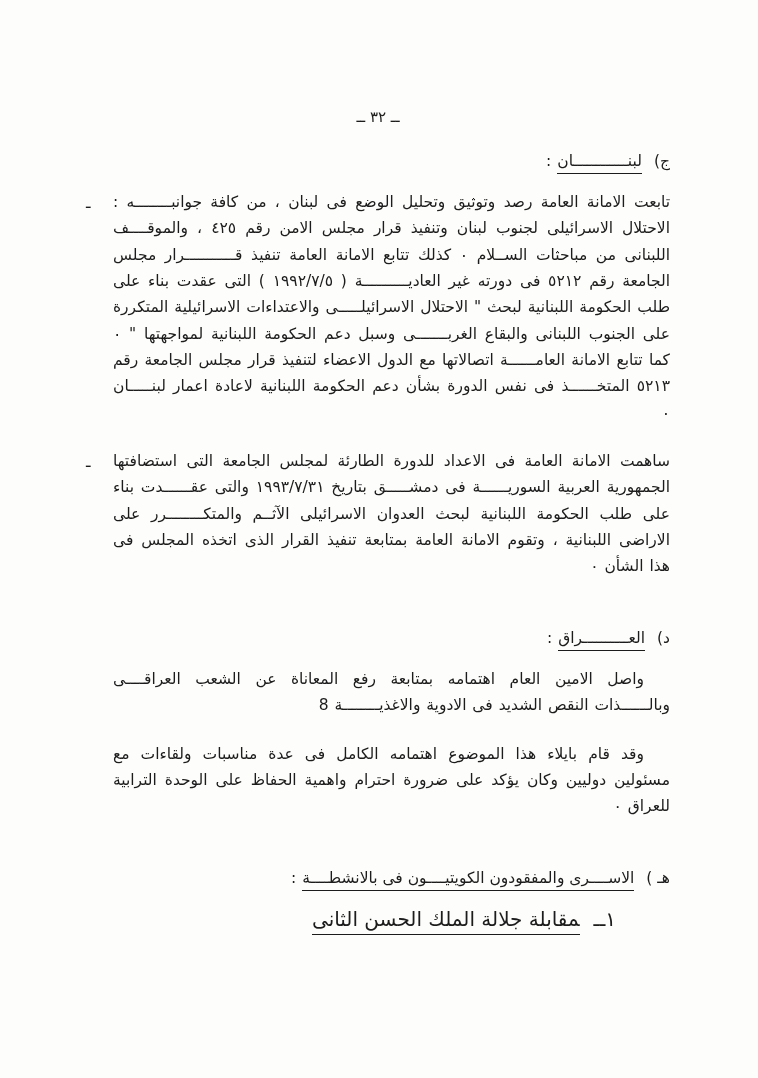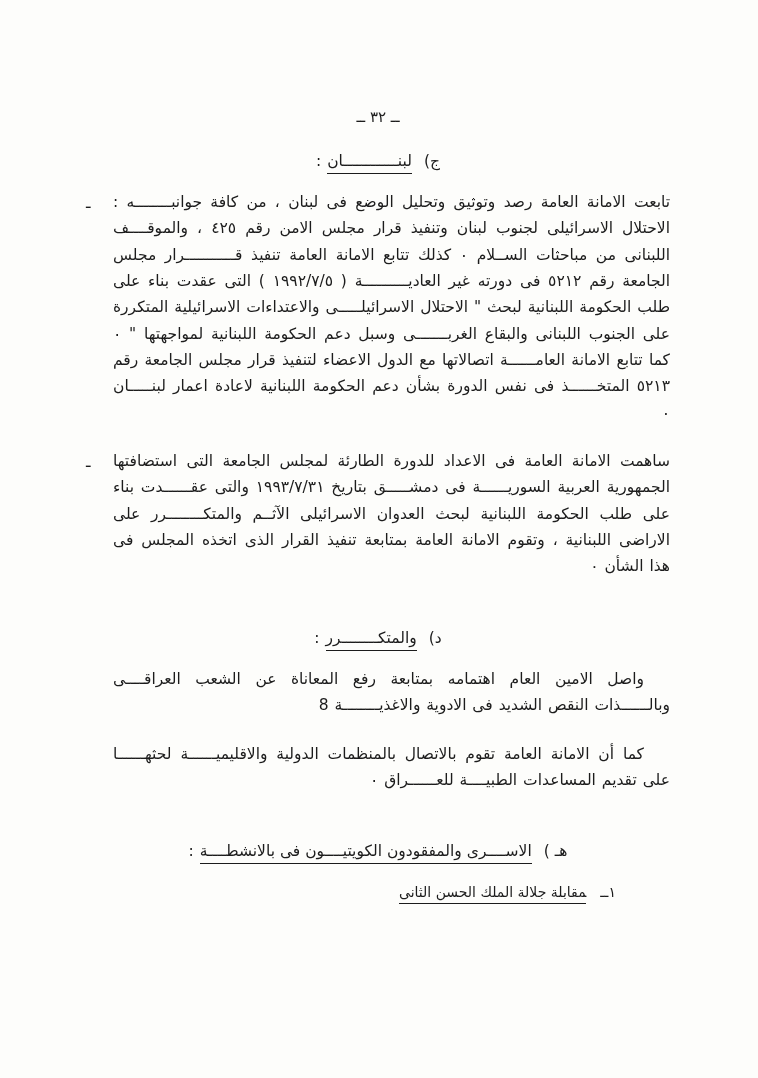--- a/index.html
+++ b/index.html
@@ -23,21 +23,20 @@
     letter-spacing: 1px;
     margin-bottom: 10px;
     line-height: 27px;
   }
 
   .section-heading {
     margin: 17px 0 14px 0;
     font-size: 15.5px;
     line-height: 27px;
     white-space: nowrap;
-    text-align: center;
   }
   .section-heading .marker { margin-left: 12px; }
   .underlined {
     border-bottom: 1.5px solid #1c1c1c;
     padding-bottom: 3px;
   }
   .section-heading .colon { margin-right: 6px; }
 
   .para {
     position: relative;
@@ -51,21 +50,21 @@
   .para.indent { text-indent: 26px; }
   .para .dash {
     position: absolute;
     left: -27px;
     top: 1px;
     font-size: 15.5px;
   }
 
   .subsection-heading {
     margin: 8px 54px 14px 0;
-    font-size: 14px;
+    font-size: 20px;
     line-height: 27px;
     white-space: nowrap;
   }
   .subsection-heading .number { margin-left: 14px; }
 
   .section-spacer { height: 6px; }
 </style>
 </head>
 <body>
 
@@ -86,31 +85,31 @@
     <div class="para">
       <span class="dash">ـ</span>
       <span>ساهمت الامانة العامة فى الاعداد للدورة الطارئة لمجلس الجامعة التى استضافتها الجمهورية العربية السوريــــــة فى دمشـــــق بتاريخ ١٩٩٣/٧/٣١ والتى عقــــــدت بناء على طلب الحكومة اللبنانية لبحث العدوان الاسرائيلى الآثــم والمتكــــــــرر على الاراضى اللبنانية ، وتقوم الامانة العامة بمتابعة تنفيذ القرار الذى اتخذه المجلس فى هذا الشأن ٠</span>
     </div>
   </div>
 
   <div class="section-spacer"></div>
 
   <div class="section">
     <div class="section-heading">
-      <span class="marker">د)</span><span class="underlined">والمتكــــــــرر</span><span class="colon">:</span>
+      <span class="marker">د)</span><span class="underlined">العــــــــــراق</span><span class="colon">:</span>
     </div>
 
     <div class="para indent">
       <span>واصل الامين العام اهتمامه بمتابعة رفع المعاناة عن الشعب العراقــــى وبالــــــذات النقص الشديد فى الادوية والاغذيــــــــة 8</span>
     </div>
 
+    <div class="para indent">
+      <span>وقد قام بايلاء هذا الموضوع اهتمامه الكامل فى عدة مناسبات ولقاءات مع مسئولين دوليين وكان يؤكد على ضرورة احترام واهمية الحفاظ على الوحدة الترابية للعراق ٠</span>
+    </div>
 
-    <div class="para indent">
-      <span>كما أن الامانة العامة تقوم بالاتصال بالمنظمات الدولية والاقليميــــــة لحثهــــــا على تقديم المساعدات الطبيــــة للعــــــراق ٠</span>
-    </div>
   </div>
 
   <div class="section-spacer"></div>
 
   <div class="section">
     <div class="section-heading">
       <span class="marker">هـ )</span><span class="underlined">الاســــرى والمفقودون الكويتيــــون فى بالانشطــــة</span><span class="colon">:</span>
     </div>
 
 

